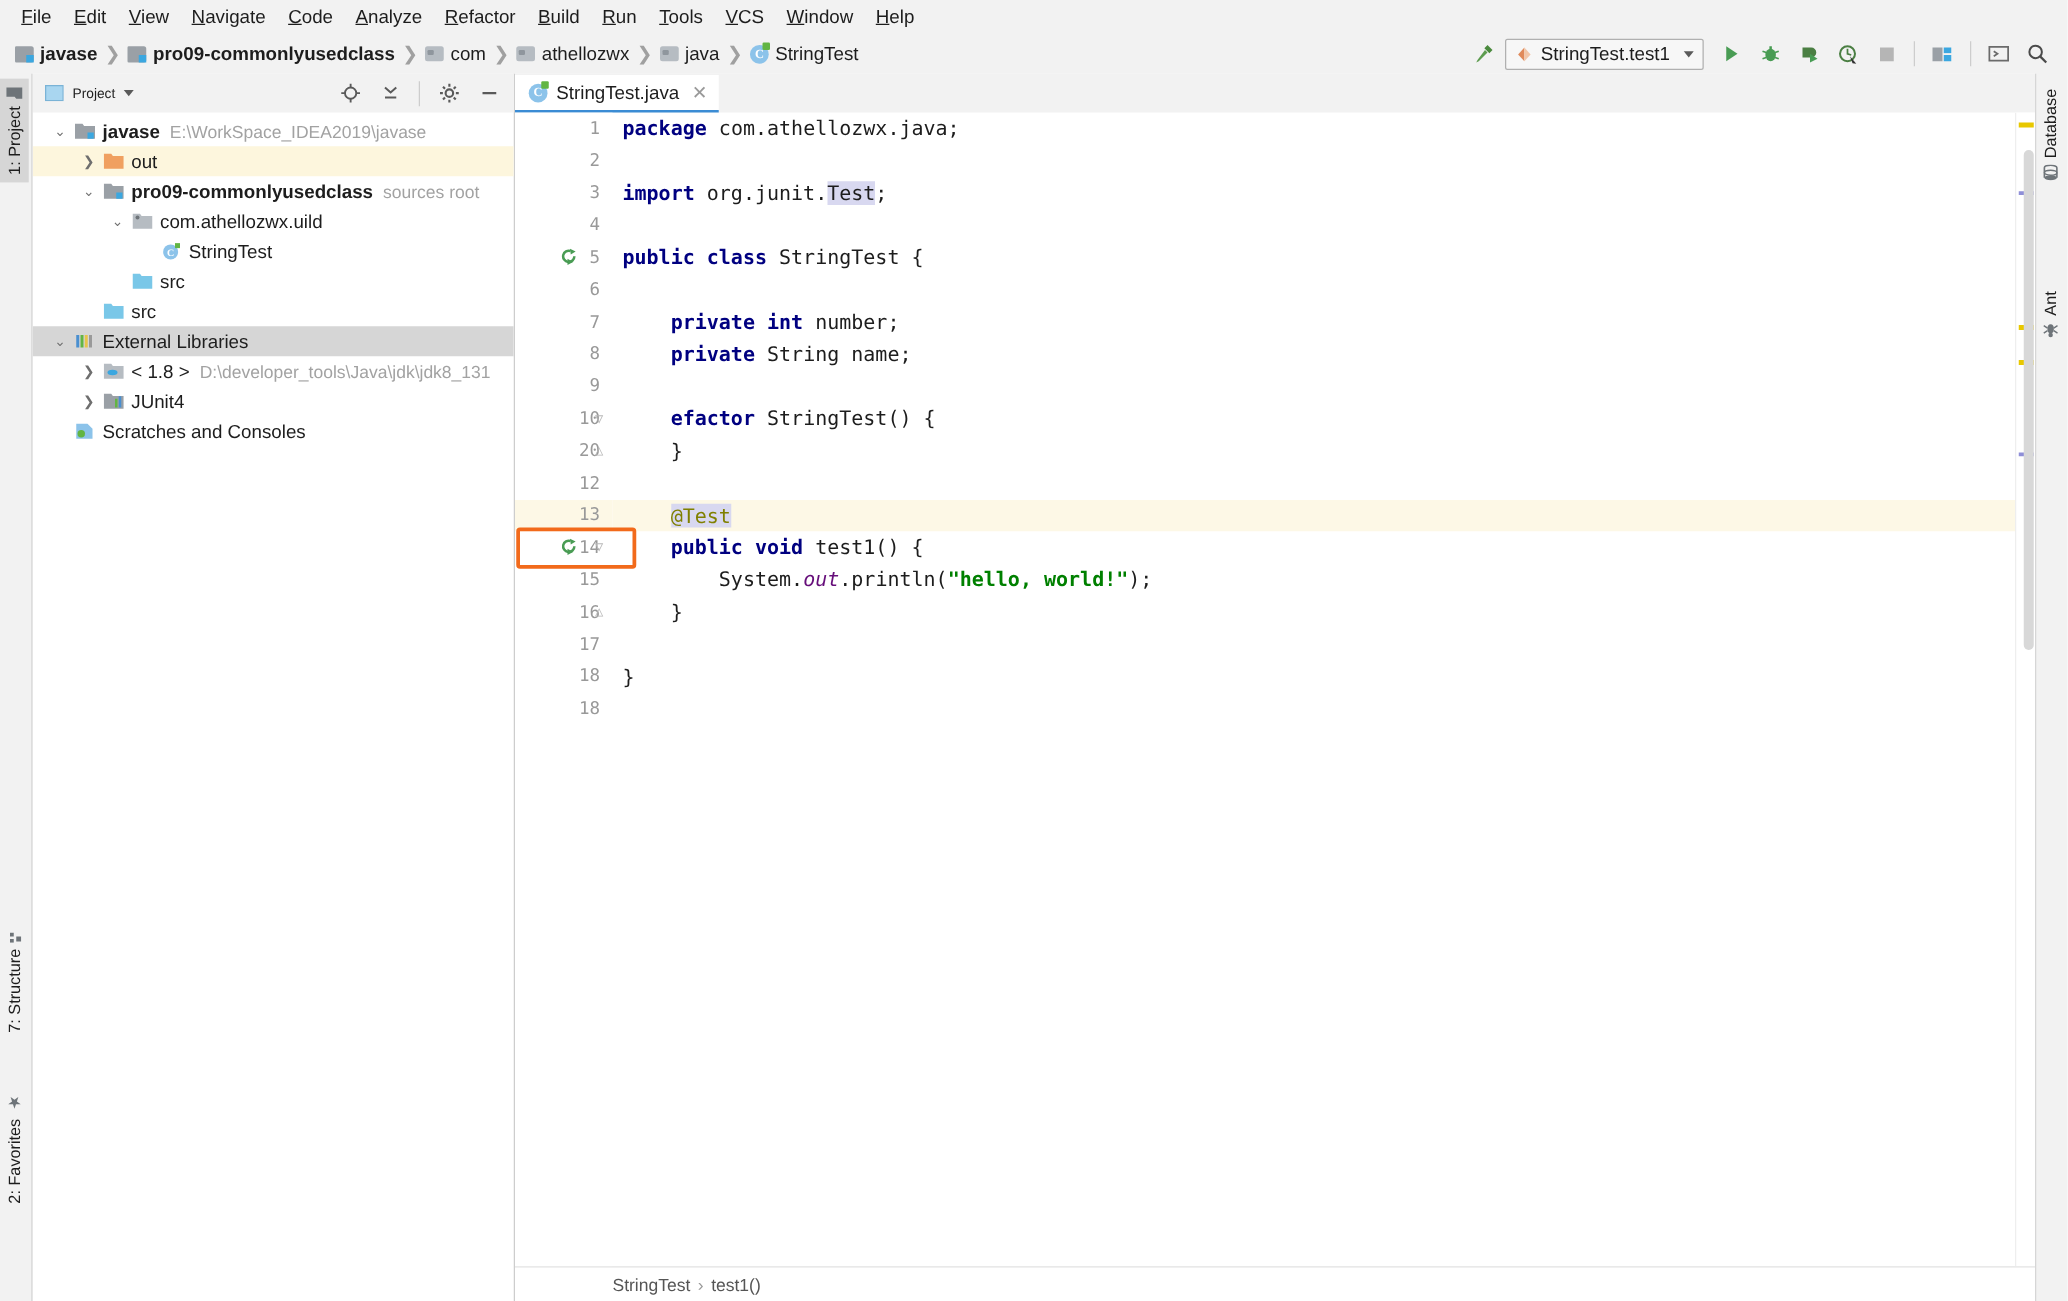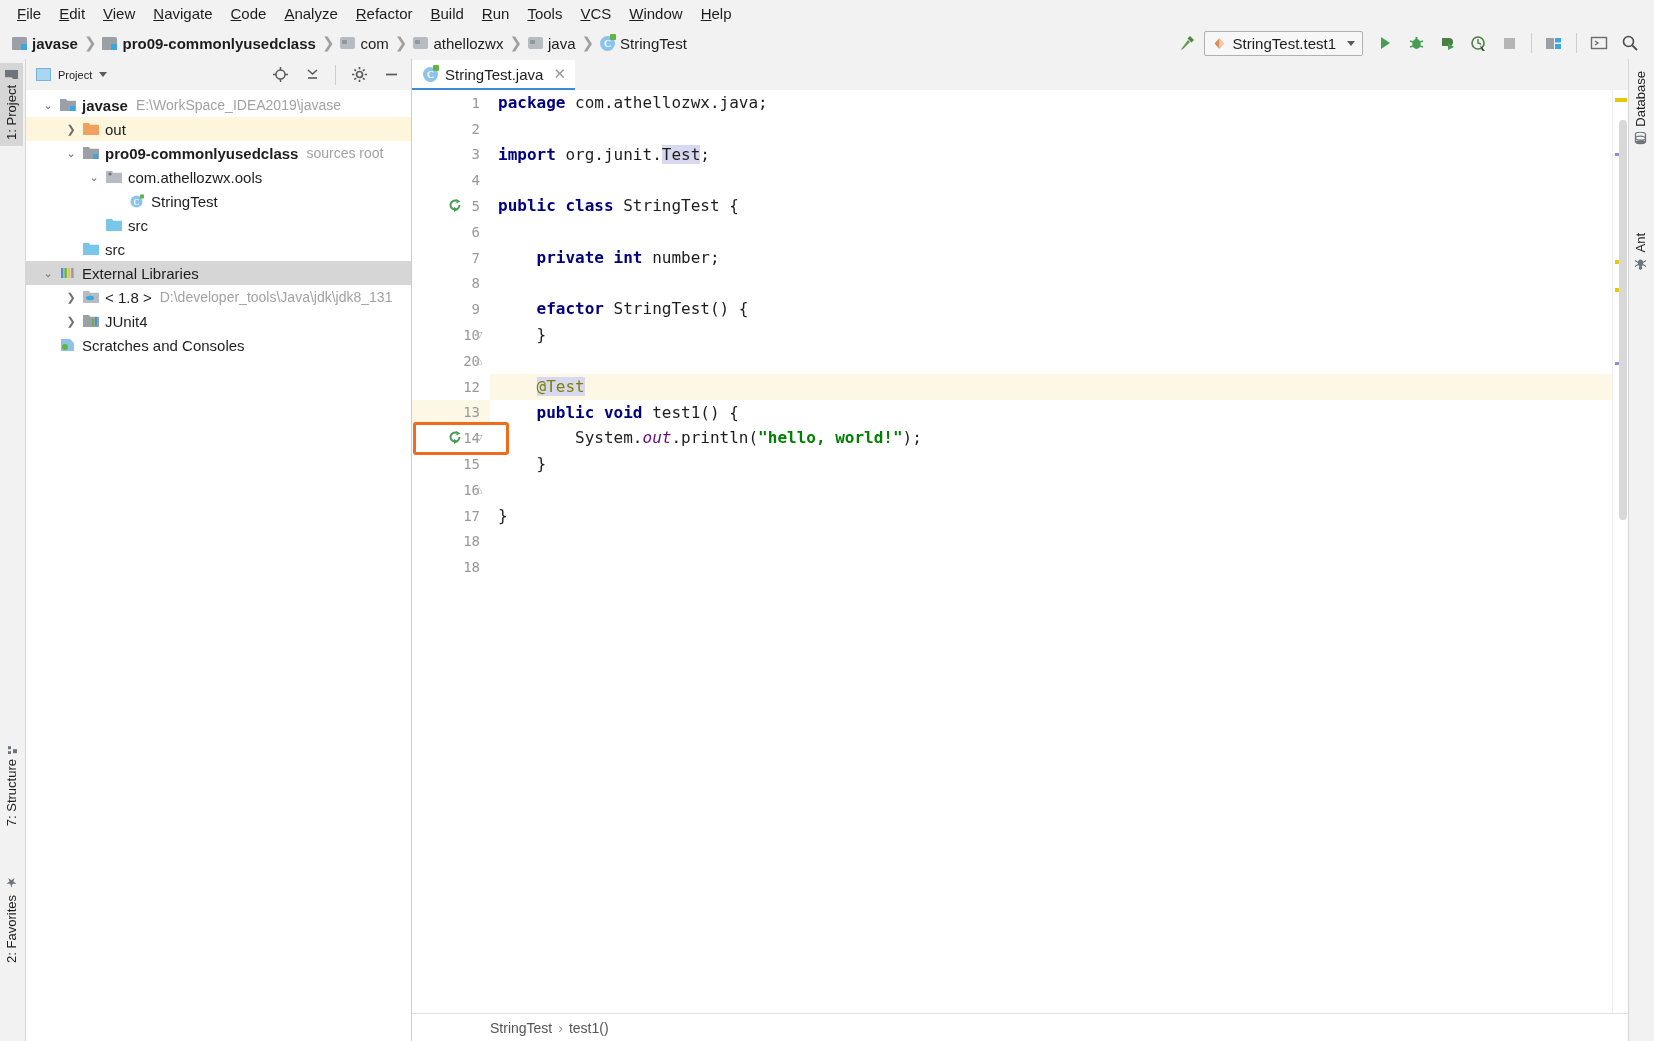--- a/index.html
+++ b/index.html
@@ -313,21 +313,21 @@
           <span class="dim">sources root</span>
         </div>
         <div class="row" style="padding-left: 60px;">
           <span class="arrow">⌄</span>
           <span style="display: inline-flex; align-items: center; margin-left: 4px;">
             <svg width="16" height="14" viewBox="0 0 16 14">
               <path d="M0 1 h6 l1.3 1.8 H16 V13 H0 Z" fill="#b6bcc2"></path>
               <circle cx="4" cy="4" r="1.6" fill="#6e7479"></circle>
             </svg>
           </span>
-          <span class="lbl">com.athellozwx.ools</span>
+          <span class="lbl">com.athellozwx.uild</span>
         </div>
         <div class="row" style="padding-left: 83px;">
           <span class="arrow"></span>
           <span style="display: inline-flex; align-items: center; margin-left: 4px;">
             <svg width="16" height="16" viewBox="0 0 16 16">
               <circle cx="7.5" cy="8.5" r="6" fill="#8cc3ea"></circle>
               <text x="7.5" y="12" font-size="8" fill="#fff" text-anchor="middle" font-family="serif" font-weight="bold">C</text>
               <rect x="11" y="1.5" width="4" height="4" fill="#62b543"></rect>
             </svg>
           </span>
@@ -485,20 +485,21 @@
           </div>
         </div>
       <div id="code">
           <div class="cline"><span class="kw">package</span><span> com.athellozwx.java;</span></div>
           <div class="cline">&nbsp;</div>
           <div class="cline"><span class="kw">import</span><span> org.junit.</span><span class="hlsel">Test</span><span>;</span></div>
           <div class="cline">&nbsp;</div>
           <div class="cline"><span class="kw">public class</span><span> StringTest {</span></div>
           <div class="cline">&nbsp;</div>
           <div class="cline"><span class="kw">    private int</span><span> number;</span></div>
+          <div class="cline"><span class="kw">    private</span><span> String name;</span></div>
           <div class="cline">&nbsp;</div>
           <div class="cline"><span class="kw">    efactor</span><span> StringTest() {</span></div>
           <div class="cline"><span>    }</span></div>
           <div class="cline">&nbsp;</div>
           <div class="cline lnhl"><span>    </span><span class="ann hlsel">@Test</span></div>
           <div class="cline"><span class="kw">    public void</span><span> test1() {</span></div>
           <div class="cline"><span>        System.</span><span class="fld">out</span><span>.println(</span><span class="str">"hello, world!"</span><span>);</span></div>
           <div class="cline"><span>    }</span></div>
           <div class="cline">&nbsp;</div>
           <div class="cline"><span>}</span></div>

